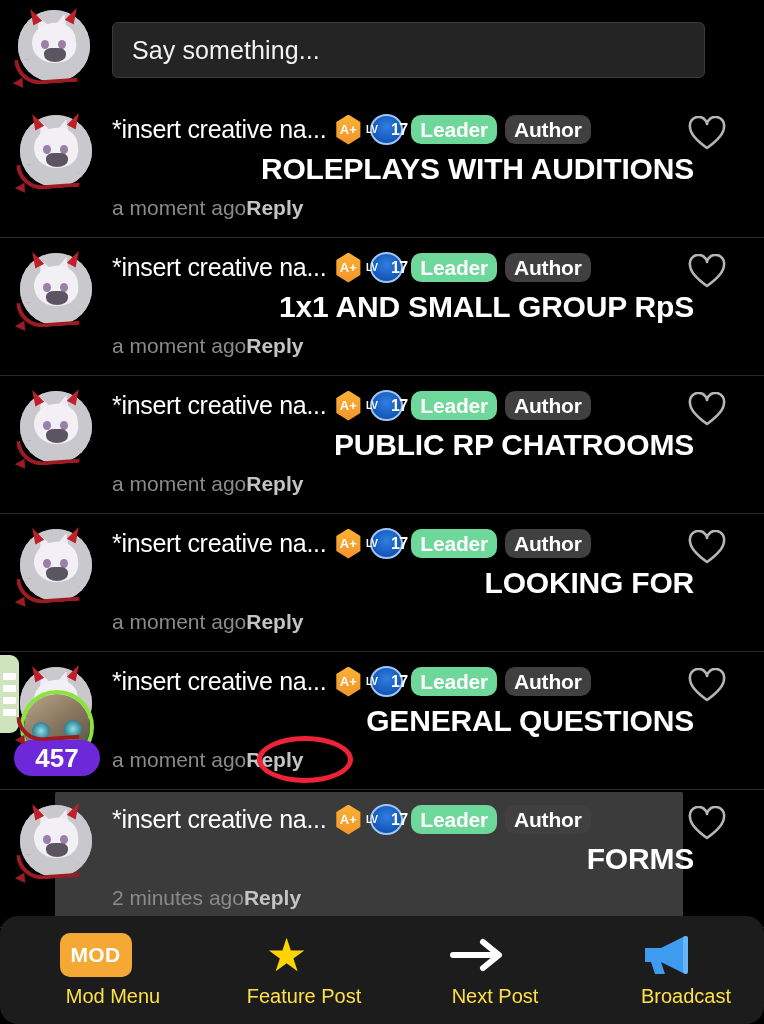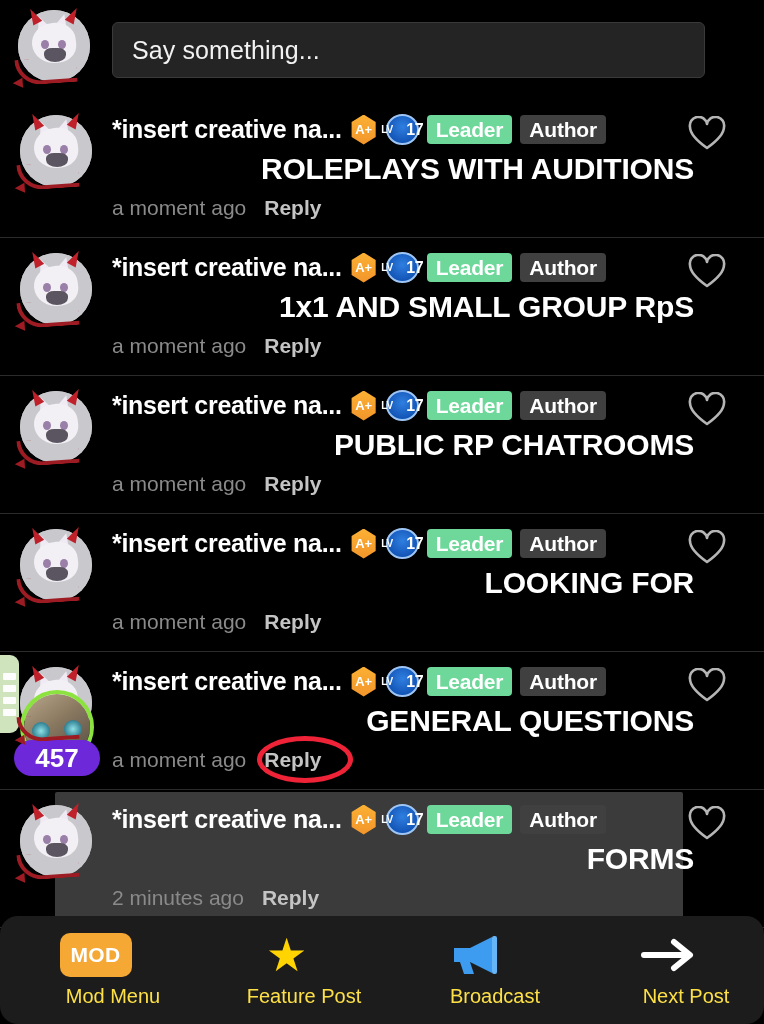--- a/index.html
+++ b/index.html
@@ -86,21 +86,21 @@
   .comment .avatar-wrap { position:absolute; left:20px; top:15px; }
   .comment.highlighted .hl {
     position:absolute; left:55px; top:2px; width:628px; height:126px;
     background:#3b3b3b; border-radius:2px;
   }
   .meta-row {
     position:absolute; left:112px; top:14px;
     display:flex; align-items:center; gap:8px; white-space:nowrap;
   }
   .username {
-    color:#ffffff; font-size:25px; font-weight:bold; letter-spacing:-.3px;
+    color:#ffffff; font-size:25px; font-weight:normal; letter-spacing:-.3px;
   }
   .badge-gem {
     position:relative; width:28px; height:30px; flex:none;
   }
   .badge-gem .hexa {
     position:absolute; inset:0;
     background:linear-gradient(180deg,#fbb034 0%,#f2952a 100%);
     clip-path:polygon(50% 0%,93% 25%,93% 75%,50% 100%,7% 75%,7% 25%);
   }
   .badge-gem .ap {
@@ -112,40 +112,40 @@
     border-radius:50%;
     background:radial-gradient(circle at 50% 40%, #2f7fe0 0%, #1356b8 70%, #0b3f91 100%);
     border:2px solid #9ec6f5;
     display:flex; align-items:center; justify-content:center;
     color:#fff; font-weight:bold;gap:12px;
   }
   .badge-lv .lv { font-size:10px; margin-right:1px; }
   .badge-lv .num { font-size:16px; letter-spacing:-.5px; }
   .tag {
     display:inline-flex; align-items:center; justify-content:center;
-    height:29px; padding:0 9px; border-radius:4px;
+    height:29px; padding:0 9px; border-radius:10px;
     font-size:21px; font-weight:bold; color:#ffffff; letter-spacing:-.2px;
   }
   .tag.leader { background:#6ed79a; }
   .tag.author { background:#404040; }
 
   .heart-btn {
     position:absolute; right:37px; top:16px;
     width:40px; height:36px;
   }
   .heart-btn svg { width:40px; height:36px; display:block; }
 
   .comment-text {
     position:absolute; left:112px; right:70px; top:52px;
     text-align:right; color:#ffffff;
     font-size:30px; font-weight:bold; letter-spacing:-.2px;
   }
   .footer-row {
     position:absolute; left:112px; top:96px;
-    display:flex; align-items:center; gap:18px;
+    display:flex; align-items:center; 
   }
   .timestamp { color:#8a8a8a; font-size:21px; }
   .reply-link { color:#c4c4c4; font-size:21px; font-weight:bold; }
 
   
   .side-tab {
     position:absolute; left:0px; top:655px; width:19px; height:78px;
     background:#cfe3bd; border-radius:0 9px 9px 0;
     display:flex; flex-direction:column; justify-content:center;
     align-items:center; gap:5px; padding:0 3px;
@@ -535,31 +535,31 @@
       <div class="mod-chip">MOD</div>
       <div class="tool-label">Mod Menu</div>
     </div>
 
     <div class="tool">
       <div class="star-icon">★</div>
       <div class="tool-label">Feature Post</div>
     </div>
 
     <div class="tool">
+      <svg class="arrow-icon" viewBox="0 0 62 44">
+        <path d="M6 22 H50" stroke="#ffffff" stroke-width="6" stroke-linecap="round" fill="none"></path>
+        <path d="M36 9 L52 22 L36 35" stroke="#ffffff" stroke-width="6" stroke-linecap="round" stroke-linejoin="round" fill="none"></path>
+      </svg>
+      <div class="tool-label">Next Post</div>
+    </div>
+
+    <div class="tool">
       <svg class="mega-icon" viewBox="0 0 60 44">
         <path d="M6 15 H22 L44 4 V40 L22 29 H6 Z" fill="#3d9bf0"></path>
         <rect x="44" y="3" width="5" height="38" rx="2" fill="#66b5f7"></rect>
         <path d="M12 29 H22 L26 41 H16 Z" fill="#3d9bf0"></path>
       </svg>
       <div class="tool-label">Broadcast</div>
     </div>
 
-    <div class="tool">
-      <svg class="arrow-icon" viewBox="0 0 62 44">
-        <path d="M6 22 H50" stroke="#ffffff" stroke-width="6" stroke-linecap="round" fill="none"></path>
-        <path d="M36 9 L52 22 L36 35" stroke="#ffffff" stroke-width="6" stroke-linecap="round" stroke-linejoin="round" fill="none"></path>
-      </svg>
-      <div class="tool-label">Next Post</div>
-    </div>
-
   </div>
 
 </div>
 
 </body></html>

